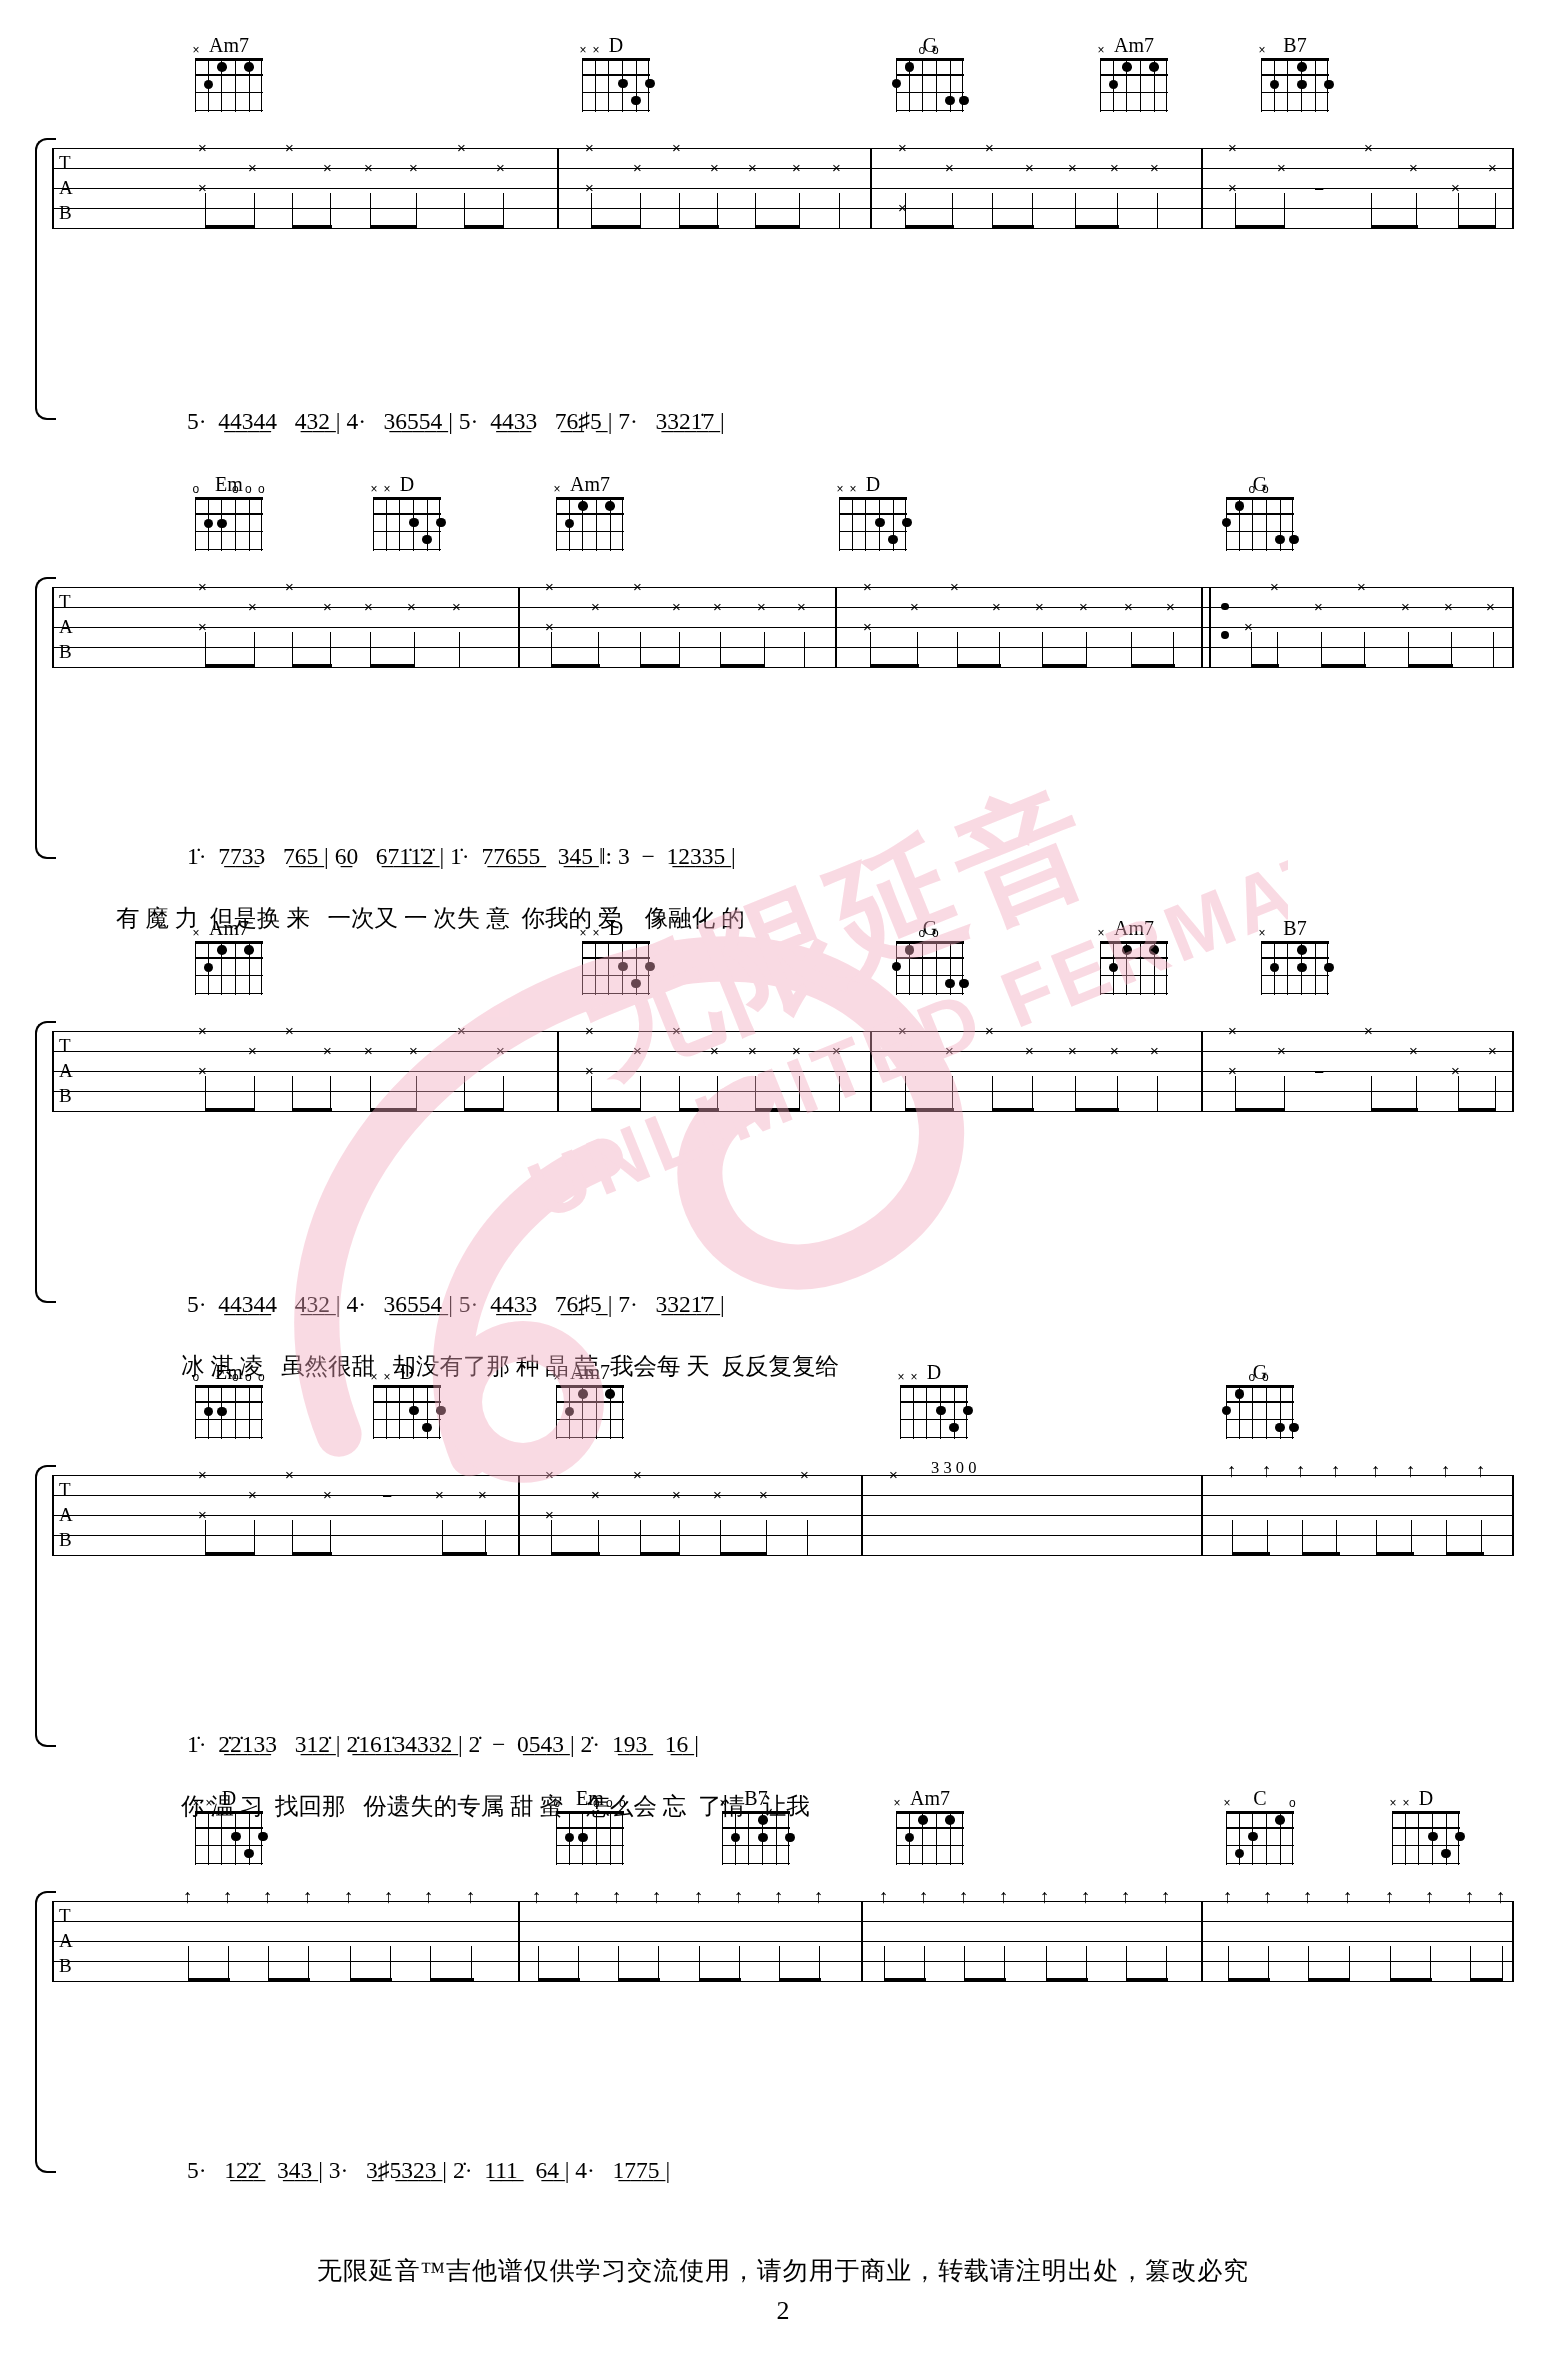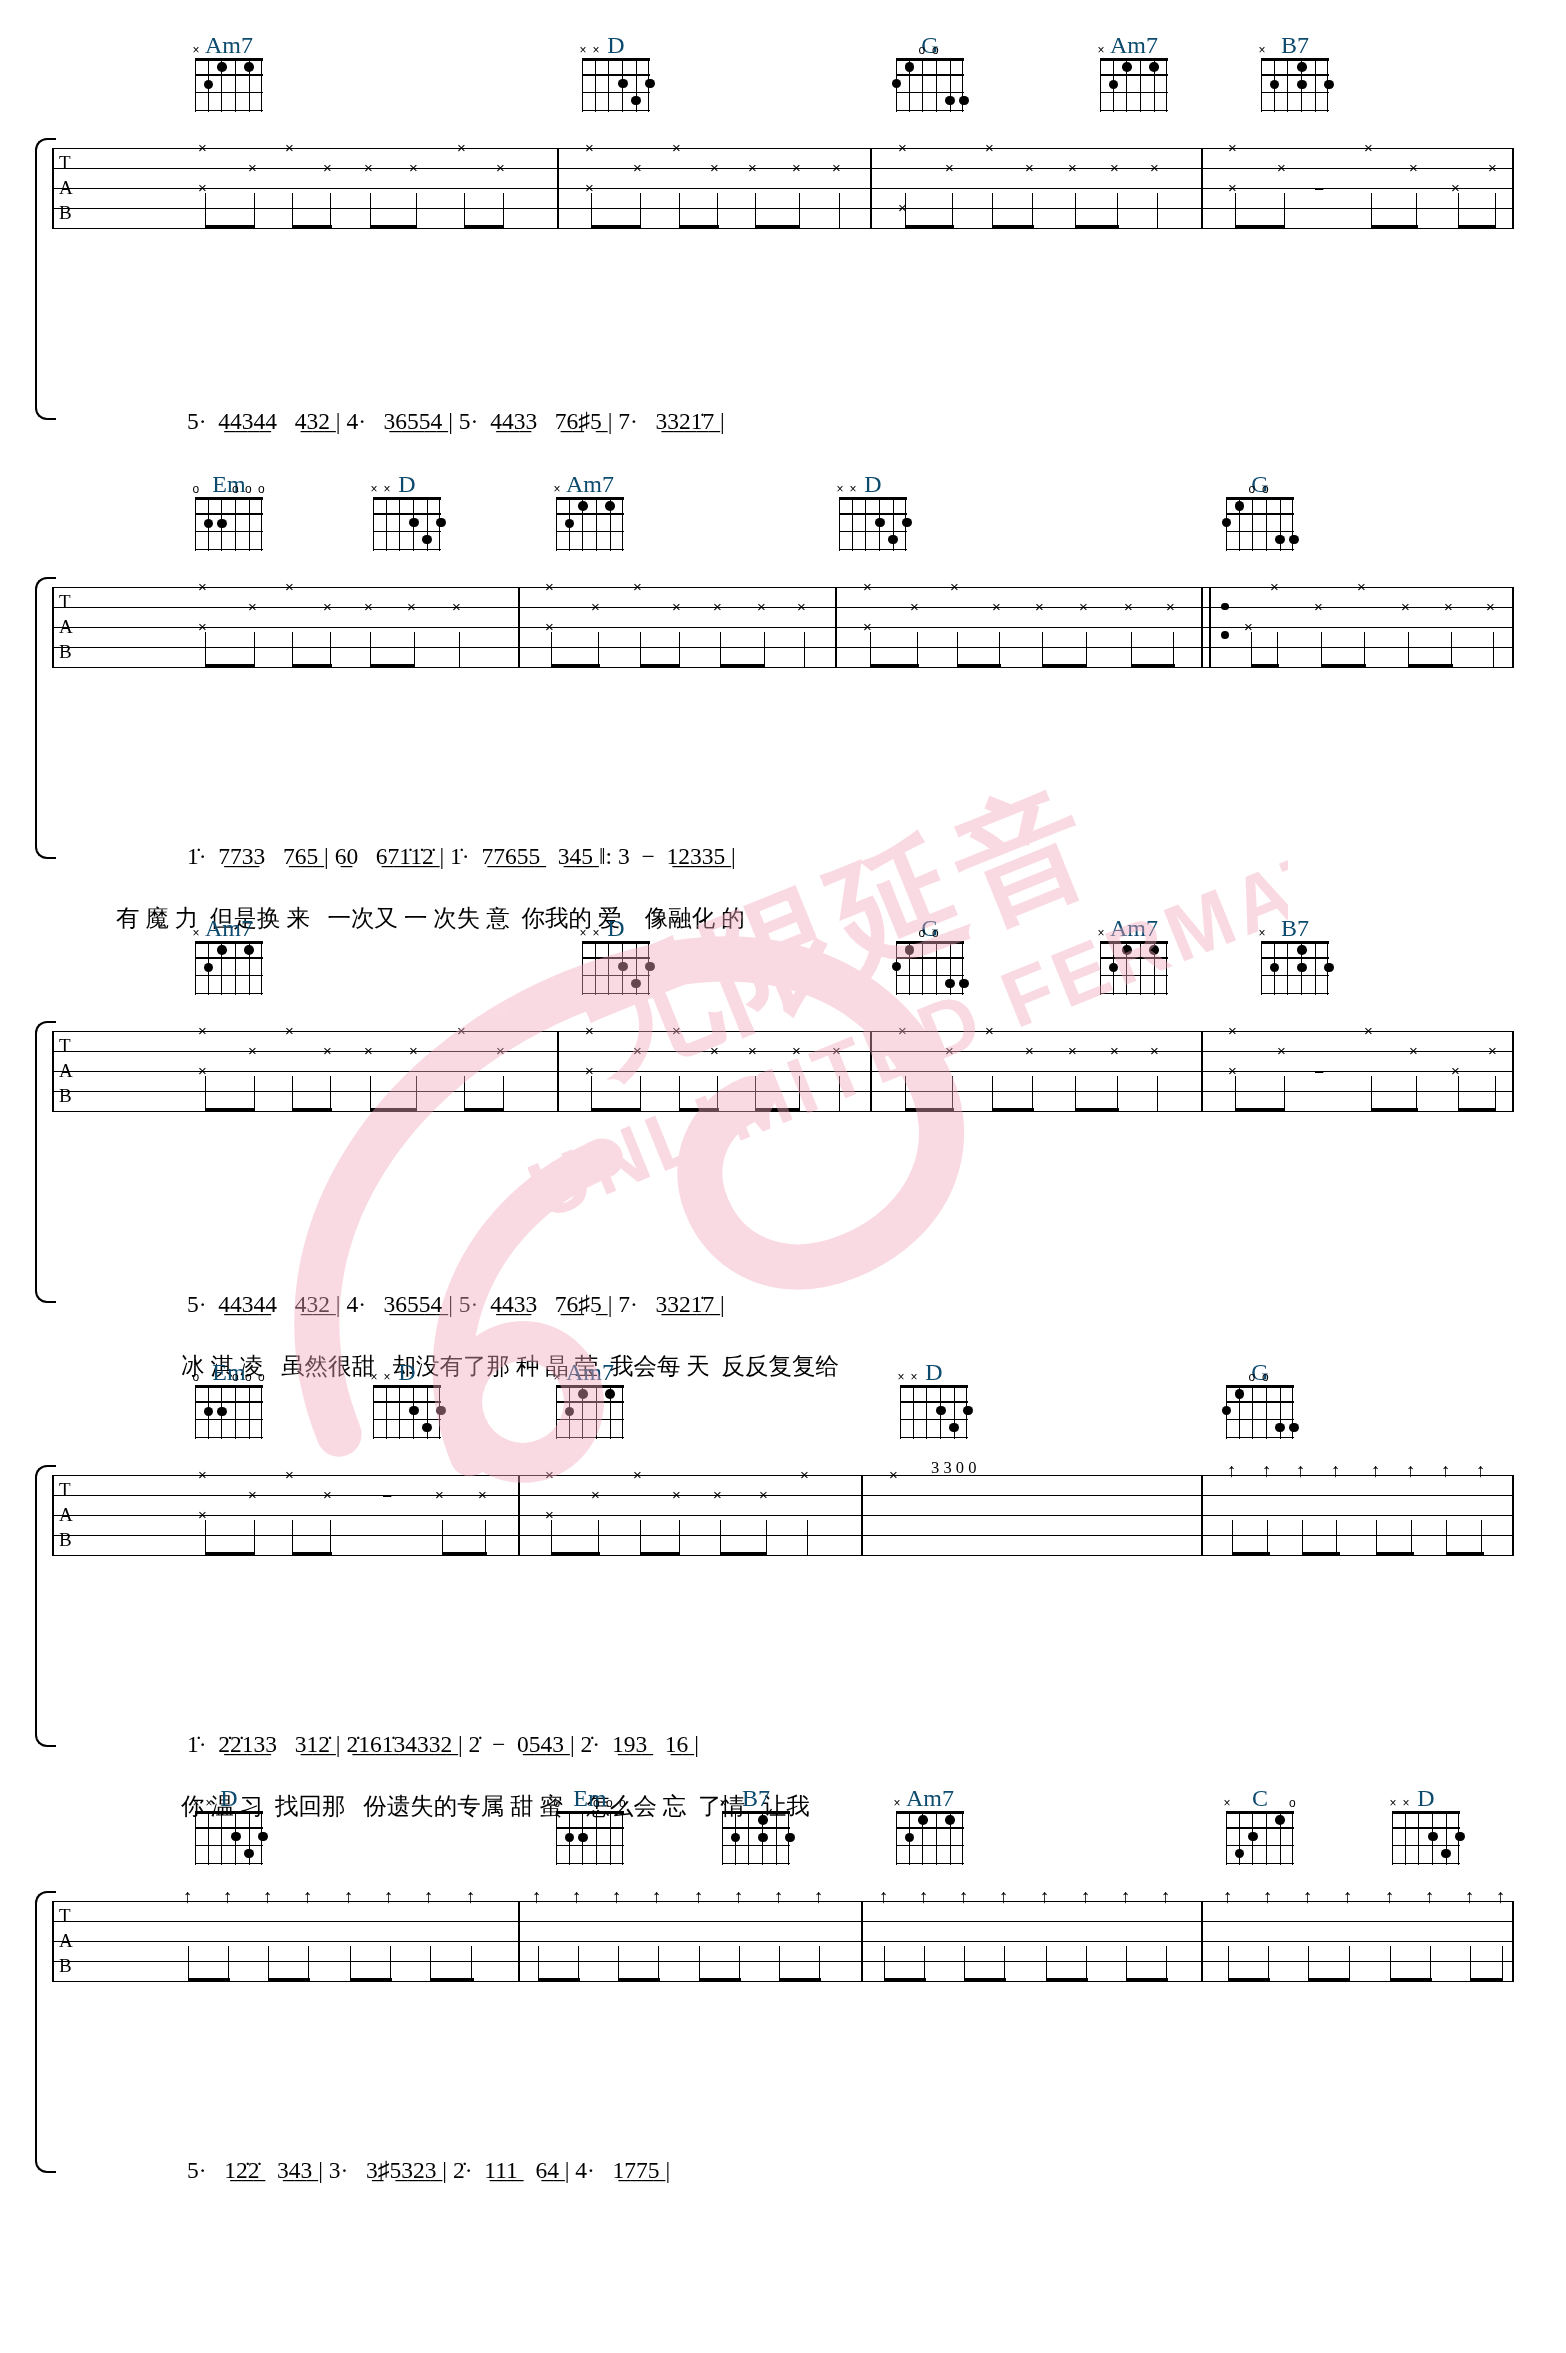--- a/index.html
+++ b/index.html
@@ -45,23 +45,23 @@
     position: relative;
     height: 104px;
   }
   .chord {
     position: absolute;
     width: 84px;
     text-align: center;
   }
   .chord .cname {
     font-family: "Liberation Serif", serif;
-    font-size: 24px;
+    font-size: 20px;
     line-height: 21px;
-    color: #0c4a6e;
+    color: #000000;
     margin-bottom: 1.7px;
     white-space: nowrap;
   }
   .grid {
     position: relative;
     width: 68px;
     height: 54px;
     margin: 0 auto;
   }
   .grid .nut {
@@ -1270,15 +1270,19 @@
       <div class="stem" style="left:1418px; top:45px; height:35px;"></div>
       <div class="stem" style="left:1450px; top:45px; height:35px;"></div>
       <div class="beam" style="left:1418px; top:77px; width:33px;"></div>
     </div>
 
     <div class="jianpu" style="top:335px;">
       <div class="nums" style="padding-left:187px;">5·   1̲2̲̇2̲̇   3̲4̲3̲ | 3·   3̲♯5̲3̲2̲3̲ | 2̇·  1̲1̲1̲   6̲4̲ | 4·   1̲7̲7̲5̲ |</div>
     </div>
   </div>
 
+  <div class="footer" style="top:2254px;">
+    <div class="note">无限延音™吉他谱仅供学习交流使用，请勿用于商业，转载请注明出处，篡改必究</div>
+    <div class="pnum">2</div>
+  </div>
 
 </div>
 
 
 </body></html>

